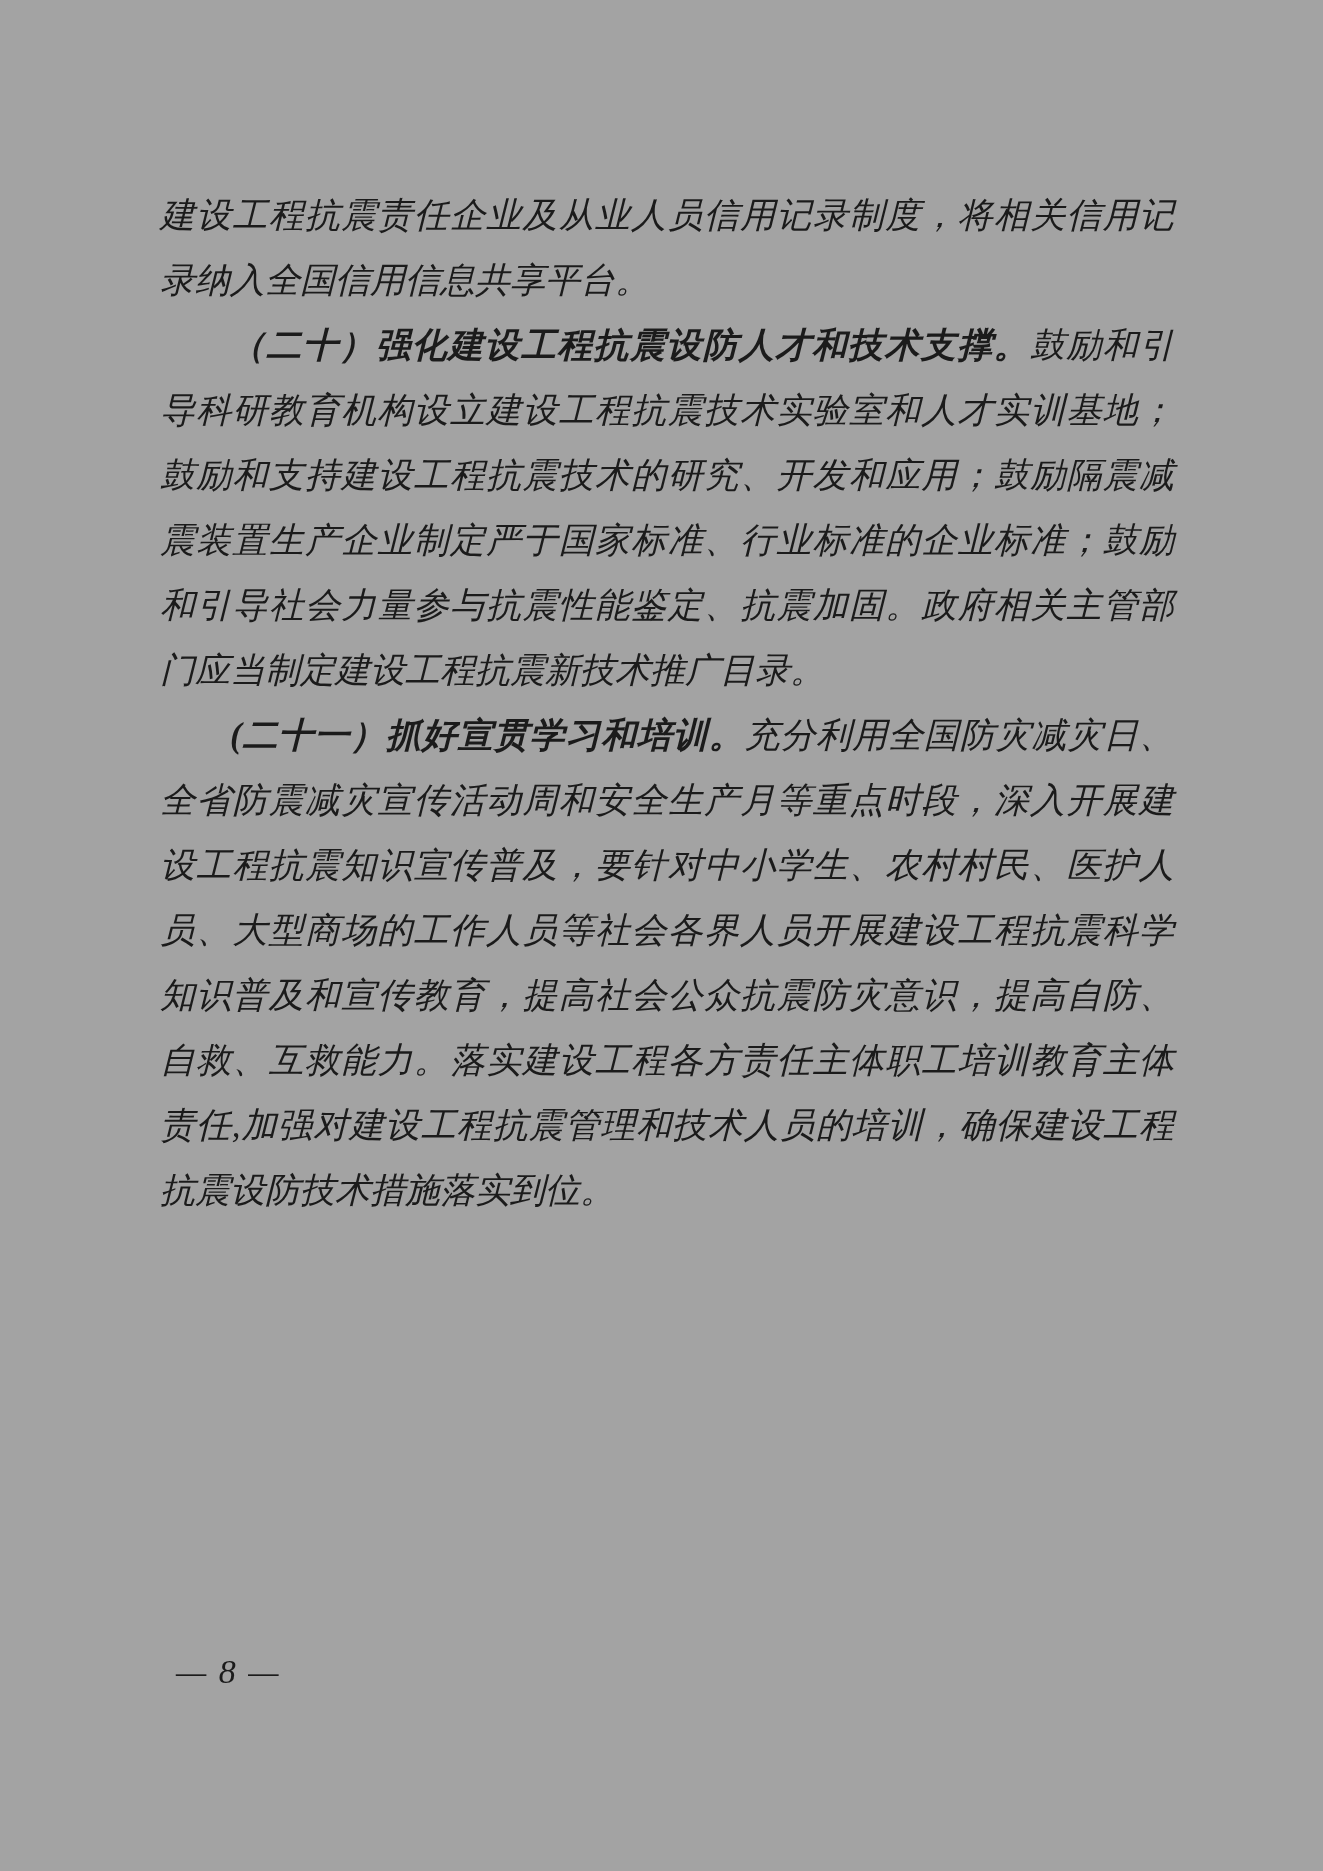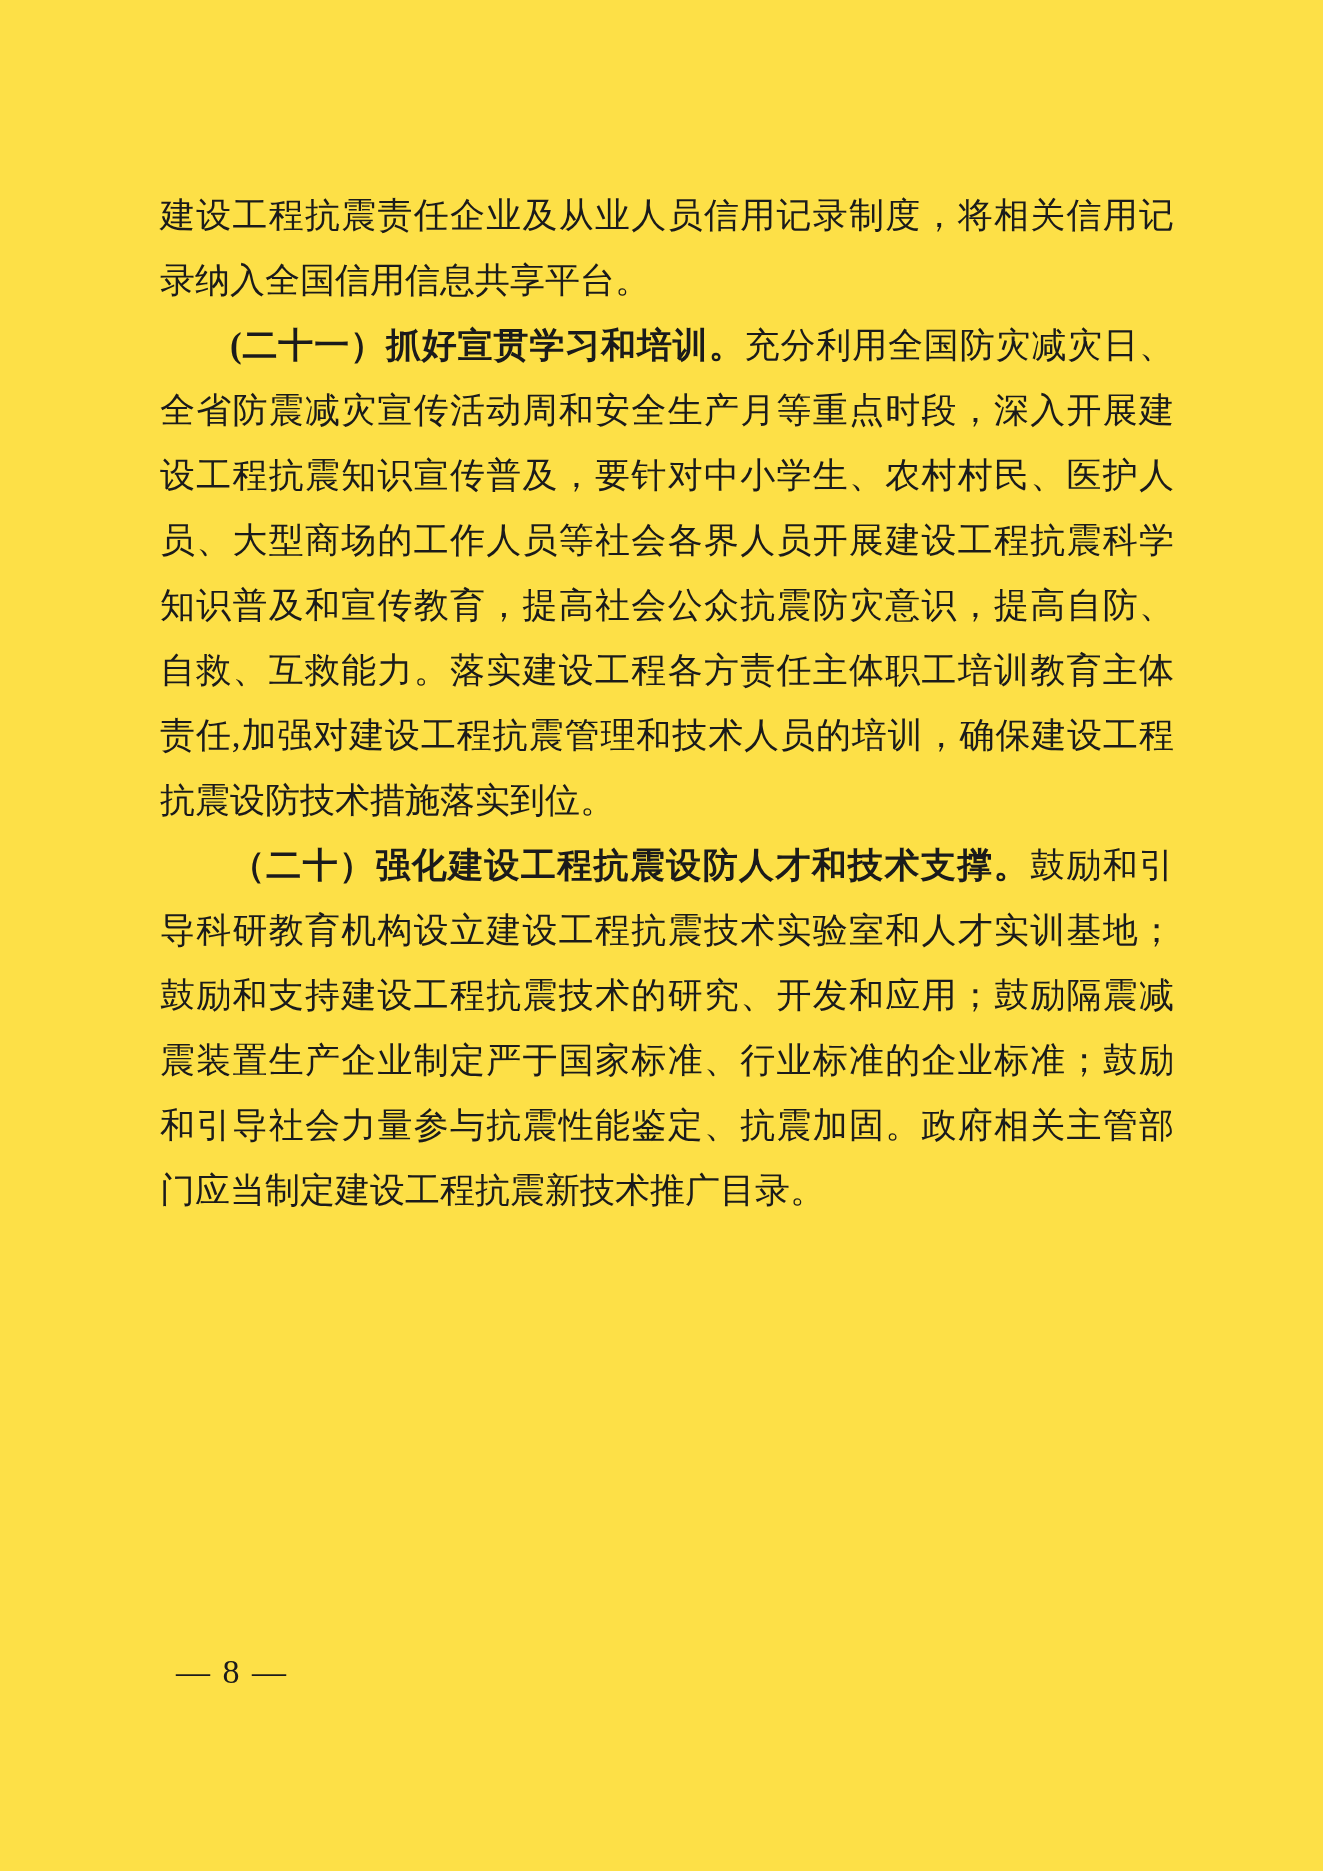--- a/index.html
+++ b/index.html
@@ -10,21 +10,22 @@
     width: 1323px;
     height: 1871px;
     background: #ffffff;
     position: relative;
     overflow: hidden;
     font-family: "Liberation Serif", "DejaVu Serif", serif;
   }
   .page {
     position: absolute;
     inset: 0;
-    background: #fde047;
+    background: #a3a3a3;
+    font-style: italic;
   }
   .doc-body {
     position: absolute;
     left: 160px;
     top: 183px;
     width: 1014px;
     color: #1b1b1b;
     font-size: 35px;
     line-height: 65px;
     text-align: justify;
@@ -52,19 +53,19 @@
     letter-spacing: 2px;
     white-space: nowrap;
   }
 </style>
 </head>
 <body>
 
 <div class="page">
   <main class="doc-body">
       <p class="no-indent"><span>建设工程抗震责任企业及从业人员信用记录制度，将相关信用记录纳入全国信用信息共享平台。</span></p>
+      <p><span class="seg-bold">（二十）强化建设工程抗震设防人才和技术支撑。</span><span>鼓励和引导科研教育机构设立建设工程抗震技术实验室和人才实训基地；鼓励和支持建设工程抗震技术的研究、开发和应用；鼓励隔震减震装置生产企业制定严于国家标准、行业标准的企业标准；鼓励和引导社会力量参与抗震性能鉴定、抗震加固。政府相关主管部门应当制定建设工程抗震新技术推广目录。</span></p>
       <p><span class="seg-bold">(二十一）抓好宣贯学习和培训。</span><span>充分利用全国防灾减灾日、全省防震减灾宣传活动周和安全生产月等重点时段，深入开展建设工程抗震知识宣传普及，要针对中小学生、农村村民、医护人员、大型商场的工作人员等社会各界人员开展建设工程抗震科学知识普及和宣传教育，提高社会公众抗震防灾意识，提高自防、自救、互救能力。落实建设工程各方责任主体职工培训教育主体责任,加强对建设工程抗震管理和技术人员的培训，确保建设工程抗震设防技术措施落实到位。</span></p>
-      <p><span class="seg-bold">（二十）强化建设工程抗震设防人才和技术支撑。</span><span>鼓励和引导科研教育机构设立建设工程抗震技术实验室和人才实训基地；鼓励和支持建设工程抗震技术的研究、开发和应用；鼓励隔震减震装置生产企业制定严于国家标准、行业标准的企业标准；鼓励和引导社会力量参与抗震性能鉴定、抗震加固。政府相关主管部门应当制定建设工程抗震新技术推广目录。</span></p>
     </main>
   <footer class="page-footer">
     <span>— 8 —</span>
   </footer>
 </div>
 
 </body></html>

